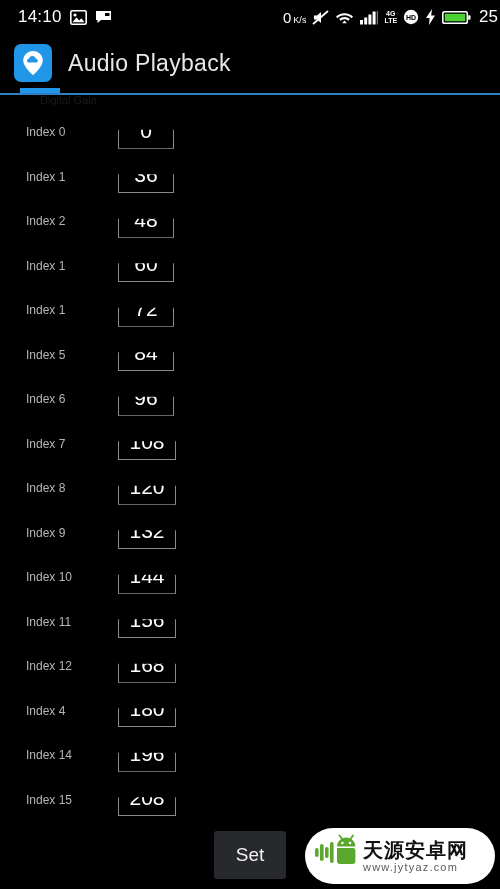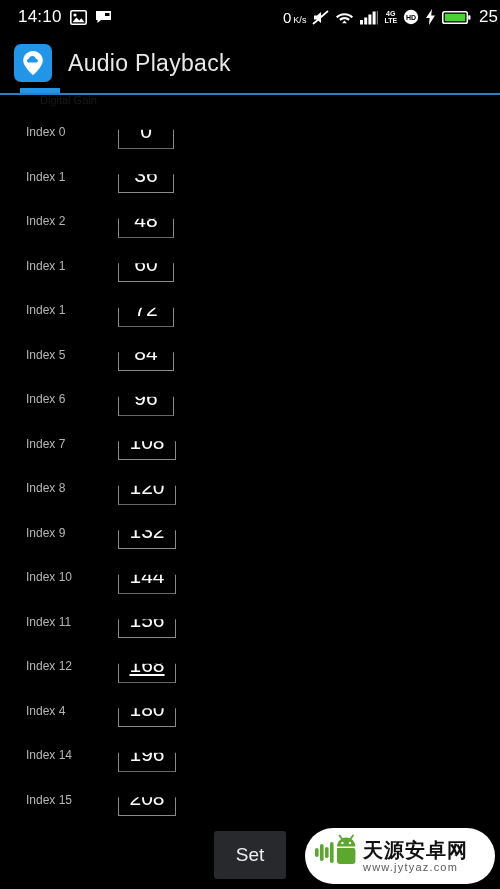--- a/index.html
+++ b/index.html
@@ -366,21 +366,21 @@
     <div class="row">
       <span class="row-label">Index 10</span>
       <input class="edit-field" type="text" value="144" style="width: 48px;">
     </div>
     <div class="row">
       <span class="row-label">Index 11</span>
       <input class="edit-field" type="text" value="156" style="width: 48px;">
     </div>
     <div class="row">
       <span class="row-label">Index 12</span>
-      <input class="edit-field" type="text" value="168" style="width: 48px; text-decoration: underline;">
+      <input class="edit-field" type="text" value="168" style="width: 48px;">
     </div>
     <div class="row">
       <span class="row-label">Index 4</span>
       <input class="edit-field" type="text" value="180" style="width: 48px;">
     </div>
     <div class="row">
       <span class="row-label">Index 14</span>
       <input class="edit-field" type="text" value="196" style="width: 48px;">
     </div>
     <div class="row">

